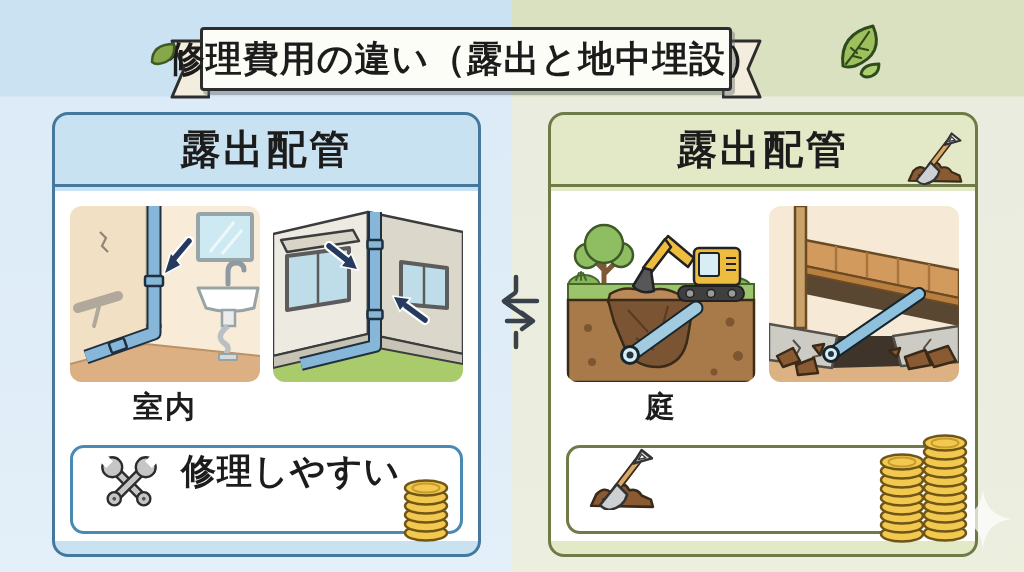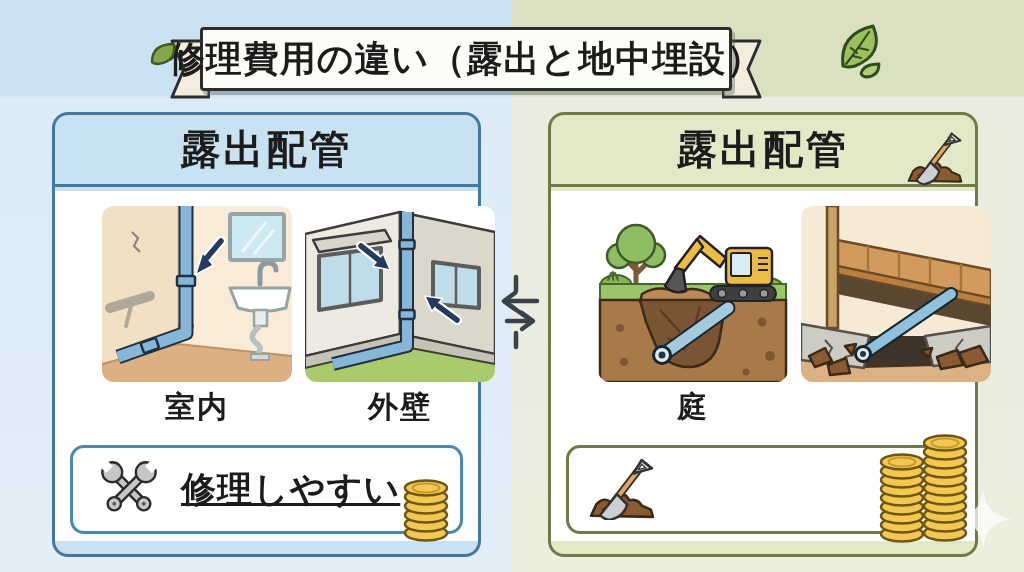--- a/index.html
+++ b/index.html
@@ -39,30 +39,30 @@
     display:flex; align-items:center; justify-content:center;
   }
   .panel-left  .panel-header { border-bottom:3.5px solid #44789d; }
   .panel-right .panel-header { border-bottom:3.5px solid #6e7b46; }
   .panel-header .hd { font-size:40px; font-weight:bold; letter-spacing:3px; }
   .hdr-shovel { position:absolute; right:12px; bottom:-2px; }
   .panel-body {
     position:absolute; left:0; right:0; top:75.5px; bottom:13px;
     background:#ffffff; padding:15px 15px 0;
   }
-  .tiles { display:flex; gap:13px;margin-left:32px; }
+  .tiles { display:flex; gap:13px; }
   .tile-col { width:190px; }
   .tile { width:190px; height:176px; border-radius:12px; overflow:hidden; }
   .tile svg { display:block; }
   .tile-label { text-align:center; font-size:30px; font-weight:bold; margin-top:5px; letter-spacing:2px; }
 
   .callout {
     position:relative; margin-top:17px; height:89px;
     background:#fff; border-radius:14px;
-    display:flex; align-items:center; gap:16px; padding-left:20px;text-decoration:underline;
+    display:flex; align-items:flex-start; gap:16px; padding-left:20px;
   }
   .panel-left  .callout { border:3px solid #4a8ab2; width:100%; }
   .panel-right .callout { border:3px solid #6e7b46; width:378px; }
   .callout .ct { font-size:35px; font-weight:bold; letter-spacing:1px; white-space:nowrap; }
   .coins-one { position:absolute; right:8px;  bottom:-12px; z-index:3; }
   .coins-two { position:absolute; right:-28px; bottom:-13px; z-index:3; }
 
   .swap { position:absolute; left:486px; top:274px; }
   .sparkle { position:absolute; left:952px; top:488px; opacity:.72; }
 </style>
@@ -191,21 +191,20 @@
               <polygon points="84,63 69,60 78,49" fill="#253a5e" stroke="#ffffff" stroke-width="3"></polygon>
               <path d="M56,40 L75,55" stroke="#253a5e" stroke-width="5.5" stroke-linecap="round"></path>
               <polygon points="84,63 69,60 78,49" fill="#253a5e"></polygon>
               <path d="M152,114 L133,100" stroke="#ffffff" stroke-width="10" stroke-linecap="round"></path>
               <polygon points="121,91 127,104 136,93" fill="#253a5e" stroke="#ffffff" stroke-width="3"></polygon>
               <path d="M152,114 L133,100" stroke="#253a5e" stroke-width="5.5" stroke-linecap="round"></path>
               <polygon points="121,91 127,104 136,93" fill="#253a5e"></polygon>
             </g>
           </svg>
         </div>
-        <div class="tile-label">外壁</div>
       </div>
     </div>
     <div class="callout">
 
       <svg width="72" height="72" viewBox="0 0 76 76">
         <g transform="rotate(-45 38 38)">
           <rect x="34" y="12" width="8" height="46" rx="3" fill="#c6c6c6" stroke="#2c2c2c" stroke-width="2.5"></rect>
           <circle cx="38" cy="13" r="10.5" fill="#c6c6c6" stroke="#2c2c2c" stroke-width="2.5"></circle>
           <rect x="33" y="-2" width="10" height="11" fill="#ffffff"></rect>
           <circle cx="38" cy="60" r="7" fill="#c6c6c6" stroke="#2c2c2c" stroke-width="2.5"></circle>

